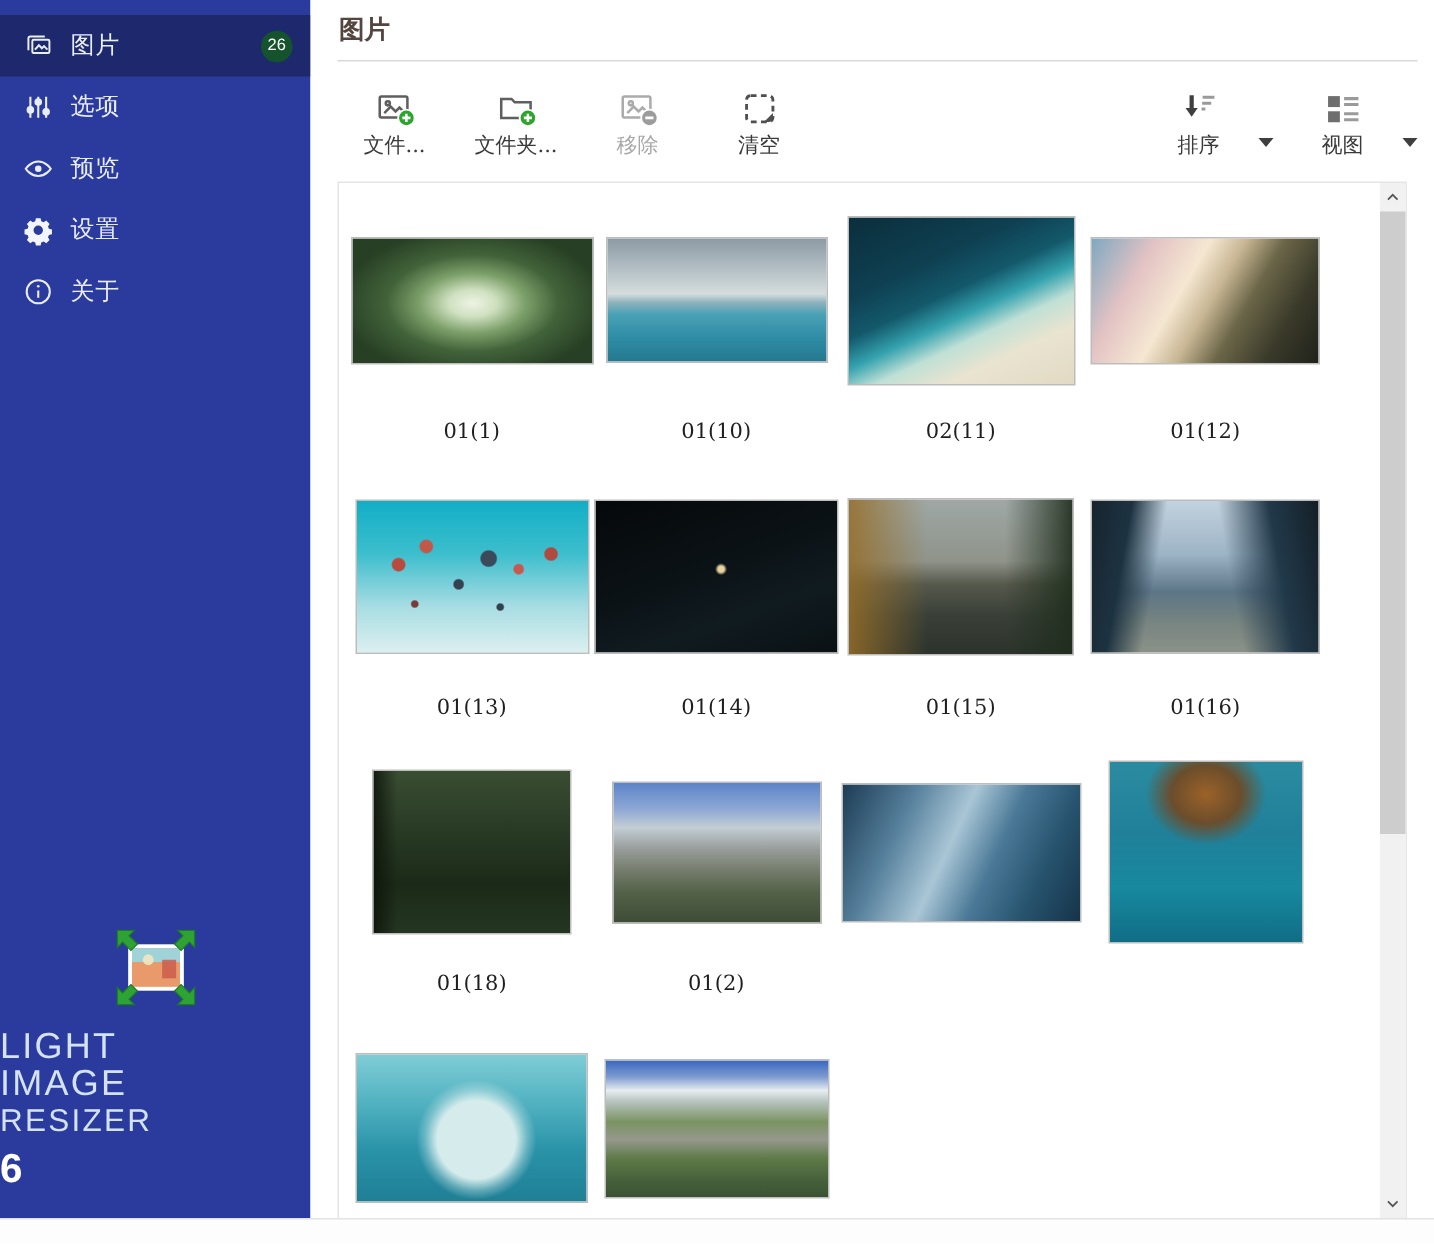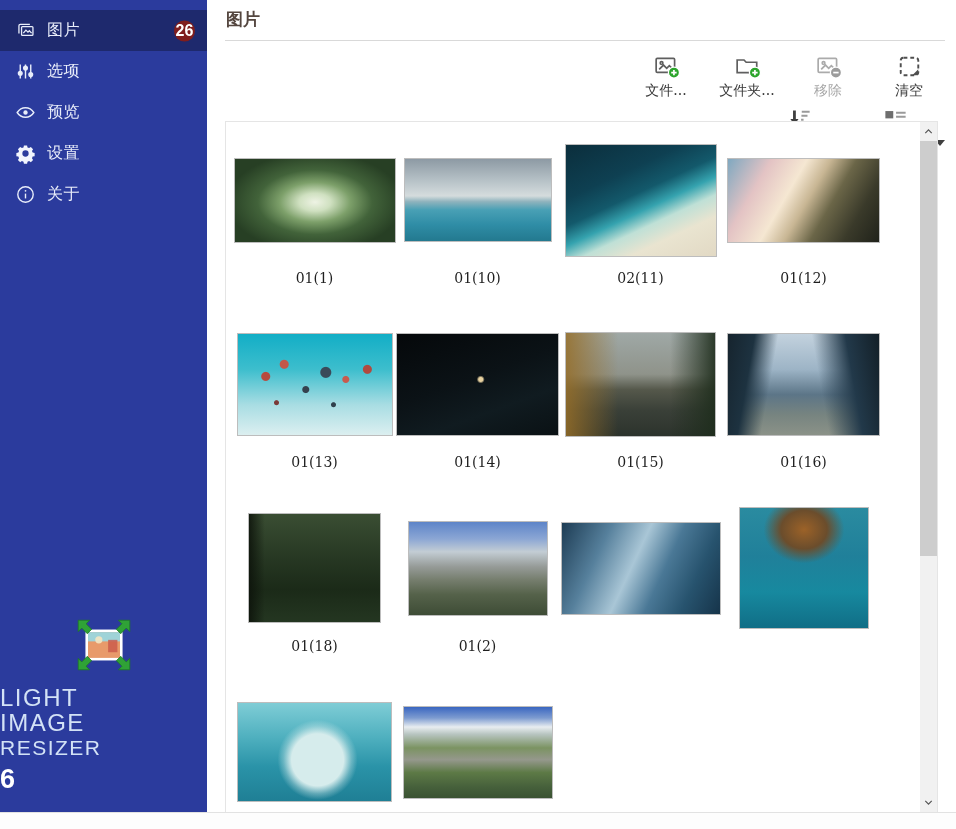--- a/index.html
+++ b/index.html
@@ -9,39 +9,39 @@
 
   
   .sidebar{position:absolute;left:0;top:0;width:207px;height:813px;background:#2b3b9d;}
   .nav{padding-top:10px;}
   .nav-item{position:relative;height:41px;display:flex;align-items:center;padding-left:15px;cursor:pointer;}
   .nav-item.active{background:#1e296d;}
   .nav-icon{width:21px;height:21px;flex:0 0 21px;display:inline-block;}
   .nav-icon svg{width:100%;height:100%;display:block;}
   .nav-label{color:#e9edfa;font-size:16px;margin-left:11px;letter-spacing:.5px;}
   .nav-badge{position:absolute;right:12px;top:50%;transform:translateY(-50%);
-             min-width:21px;height:21px;border-radius:11px;background:#7f1d1d;color:#fff;
-             font-size:16px;font-weight:bold;display:none;align-items:center;justify-content:center;}
+             min-width:21px;height:21px;border-radius:11px;background:#14532d;color:#fff;
+             font-size:11px;font-weight:normal;display:none;align-items:center;justify-content:center;}
   .nav-item.has-badge .nav-badge{display:flex;}
 
   
   .logo{position:absolute;left:0;bottom:18px;width:100%;text-align:left;}
   .logo-icon{width:66px;height:60px;margin:0 auto 10px;}
   .logo-icon svg{width:100%;height:100%;}
   .logo-line{color:#d3e2f6;font-size:24px;line-height:25px;letter-spacing:1.5px;font-weight:400;}
   .logo-line.l3{font-size:21px;}
   .logo-num{color:#fff;font-size:27px;font-weight:bold;margin-top:4px;}
 
   
   .main{position:absolute;left:207px;top:0;width:749px;height:813px;background:#fff;}
   .page-title{position:absolute;left:19px;top:8px;font-family:"DejaVu Serif","Liberation Serif",serif;
               font-size:17px;font-weight:600;color:#54463f;}
   .rule{position:absolute;left:18px;top:40px;width:720px;border-bottom:1px solid #d9d9d9;}
 
-  .toolbar{position:absolute;left:20px;top:50px;width:718px;height:64px;display:flex;align-items:flex-end;flex-direction:column;}
+  .toolbar{position:absolute;left:20px;top:50px;width:718px;height:64px;display:flex;align-items:center;}
   .tb-left{display:flex;gap:9px;}
   .tb-right{margin-left:auto;display:flex;align-items:flex-start;gap:10px;}
   .tb-btn{display:flex;flex-direction:column;align-items:center;min-width:64px;padding:3px 4px;cursor:pointer;}
   .tb-btn .tb-icon{width:27px;height:27px;}
   .tb-btn .tb-icon svg{width:100%;height:100%;display:block;}
   .tb-btn .tb-label{margin-top:2px;font-family:"DejaVu Serif","Liberation Serif",serif;
                     font-size:14px;color:#3a3a3a;white-space:nowrap;}
   .tb-btn.disabled .tb-label{color:#a7a7a7;}
   .tb-group{display:flex;align-items:center;}
   .caret{width:0;height:0;border-left:5px solid transparent;border-right:5px solid transparent;
@@ -49,21 +49,21 @@
 
   
   .panel{position:absolute;left:18px;top:121px;width:713px;height:692px;
          border:1px solid #e5e5e5;box-sizing:border-box;background:#fff;}
   .grid{position:absolute;left:0;top:0;right:18px;bottom:0;overflow:hidden;
         display:flex;flex-wrap:wrap;align-content:flex-start;padding-left:7px;}
   .cell{width:163px;height:184px;box-sizing:border-box;padding-top:8px;
         display:flex;flex-direction:column;align-items:center;cursor:pointer;}
   .thumbwrap{height:140px;display:flex;align-items:center;justify-content:center;}
   .thumb{border:1px solid #bdbdbd;box-sizing:border-box;}
-  .caption{font-family:"DejaVu Serif","Liberation Serif",serif;
+  .caption{margin-top:10px;font-family:"DejaVu Serif","Liberation Serif",serif;
            font-size:14px;color:#1f1f1f;}
 
   
   .sb{position:absolute;top:0;right:0;width:17px;height:100%;background:#f1f1f1;}
   .sb-btn{position:absolute;left:0;width:17px;height:17px;display:flex;align-items:center;justify-content:center;cursor:pointer;}
   .sb-btn svg{width:11px;height:11px;}
   .sb-up{top:1px;}
   .sb-down{bottom:1px;}
   .sb-thumb{position:absolute;left:0;top:19px;width:17px;height:415px;background:#cdcdcd;cursor:pointer;}
 

